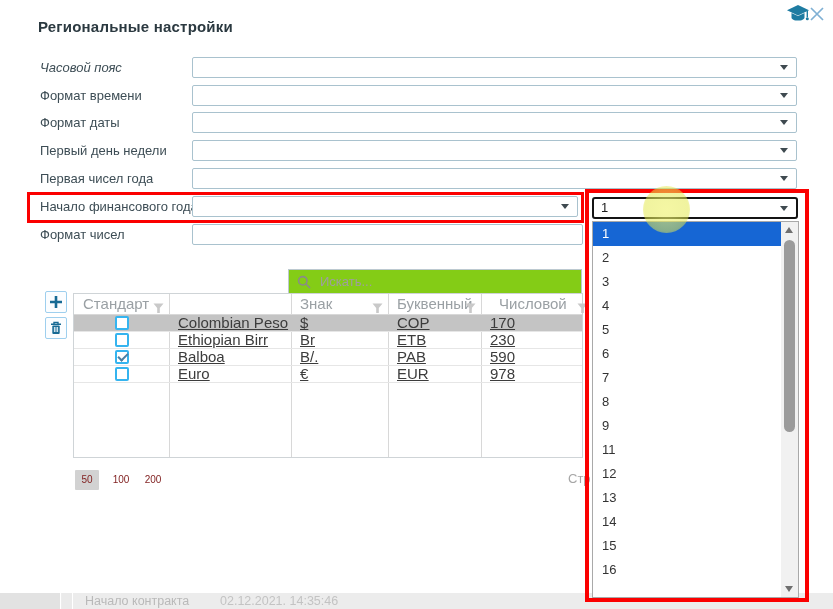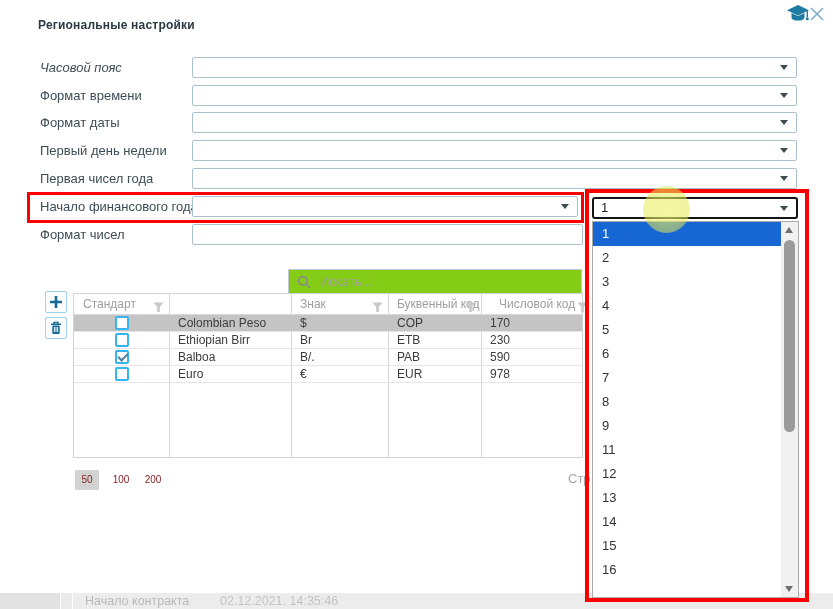--- a/index.html
+++ b/index.html
@@ -5,21 +5,21 @@
   * { box-sizing: border-box; margin: 0; padding: 0; }
   html,body { width: 833px; height: 609px; }
   body {
     position: relative;
     font-family: "Liberation Sans", sans-serif;
     background: #ffffff;
     overflow: hidden;
   }
   .title {
     position: absolute; left: 38px; top: 18px;
-    font-size: 12px; font-weight: bold; color: #2b3940; letter-spacing: .2px;
+    font-size: 15px; font-weight: bold; color: #2b3940; letter-spacing: .2px;
   }
   .icon-btn { position: absolute; cursor: pointer; }
   .help-icon { left: 786px; top: 4px; }
   .close-icon { left: 809px; top: 6px; }
 
   
   .form-label { position: absolute; left: 40px; font-size: 13px; color: #3d4d55; line-height: 21px; }
   .sel {
     position: absolute; left: 192px; height: 21px;
     border: 1px solid #a9c2ce; border-radius: 2px; background: #fff;
@@ -56,32 +56,32 @@
   }
   .search-box input {
     border: none; outline: none; font-family: "Liberation Sans", sans-serif;
     font-size: 13px; color: #555; width: 230px; margin-left: 9px; background: transparent;
   }
   .search-box input::placeholder { color: #9e9e9e; }
 
   
   .tbl {
     position: absolute; left: 73px; top: 293px; width: 510px; height: 165px;
-    border: 1px solid #cfd4d7; font-size: 12px; background: #fff;
+    border: 1px solid #cfd4d7; font-size: 15px; background: #fff;
   }
   .vline { position: absolute; top: 0; bottom: 0; width: 1px; background: #d8d8d8; }
   .v1 { left: 95px; } .v2 { left: 217px; } .v3 { left: 314px; } .v4 { left: 407px; }
   .thead { position: absolute; left: 0; top: 0; width: 100%; height: 21px; border-bottom: 1px solid #d8d8d8; }
   .th { position: absolute; top: 0; height: 21px; line-height: 20px; color: #9aa0a4; padding-left: 9px; }
   .th .funnel { position: absolute; right: 5px; top: 5px; }
   .h0 { left: 0; width: 95px; } .h1 { left: 95px; width: 122px; } .h2 { left: 217px; width: 97px; }
   .h3 { left: 314px; width: 93px; } .h4 { left: 407px; width: 103px; margin-left: 9px; }
   .trow { position: absolute; left: 0; width: 100%; height: 17px; border-bottom: 1px solid #e6e6e6; }
   .trow.selected { background: #c4c4c4; }
-  .td { position: absolute; top: 0; height: 16px; line-height: 16px; color: #3c3c3c; padding-left: 9px; overflow: hidden; }
+  .td { position: absolute; top: 0; height: 16px; line-height: 16px; color: #3c3c3c; padding-left: 9px; overflow: hidden; text-decoration: underline; }
   .c0 { left: 0; width: 95px; padding-left: 0; } .c1 { left: 95px; width: 122px; }
   .c2 { left: 217px; width: 97px; } .c3 { left: 314px; width: 93px; } .c4 { left: 407px; width: 103px; }
   .cb {
     width: 14px; height: 14px; border: 2px solid #35b4ef; border-radius: 2px;
     background: #fff; margin: 1px auto 0 auto; cursor: pointer;
   }
   .cb.checked::after {
     content: ""; display: block; width: 8px; height: 4px;
     border-left: 2px solid #4b7fa3; border-bottom: 2px solid #4b7fa3;
     transform: rotate(-45deg); margin: 1px 0 0 1px;

